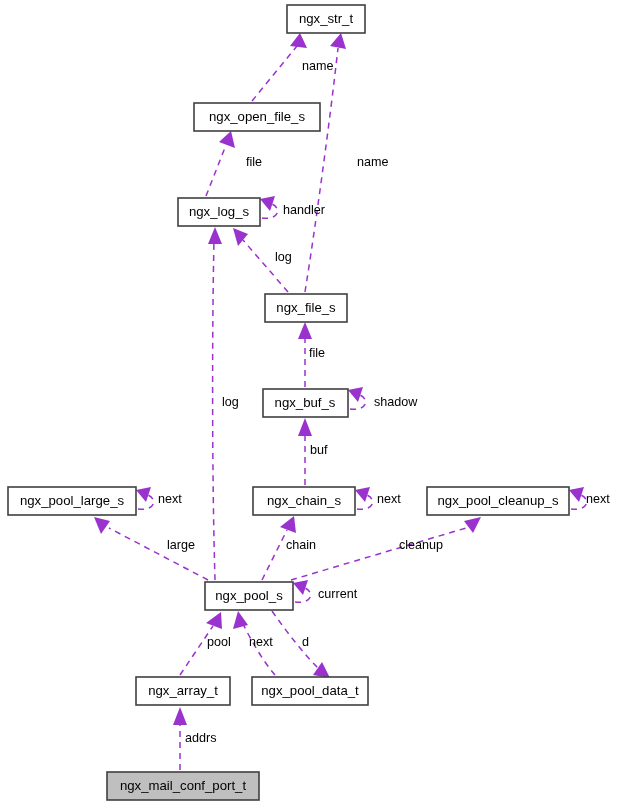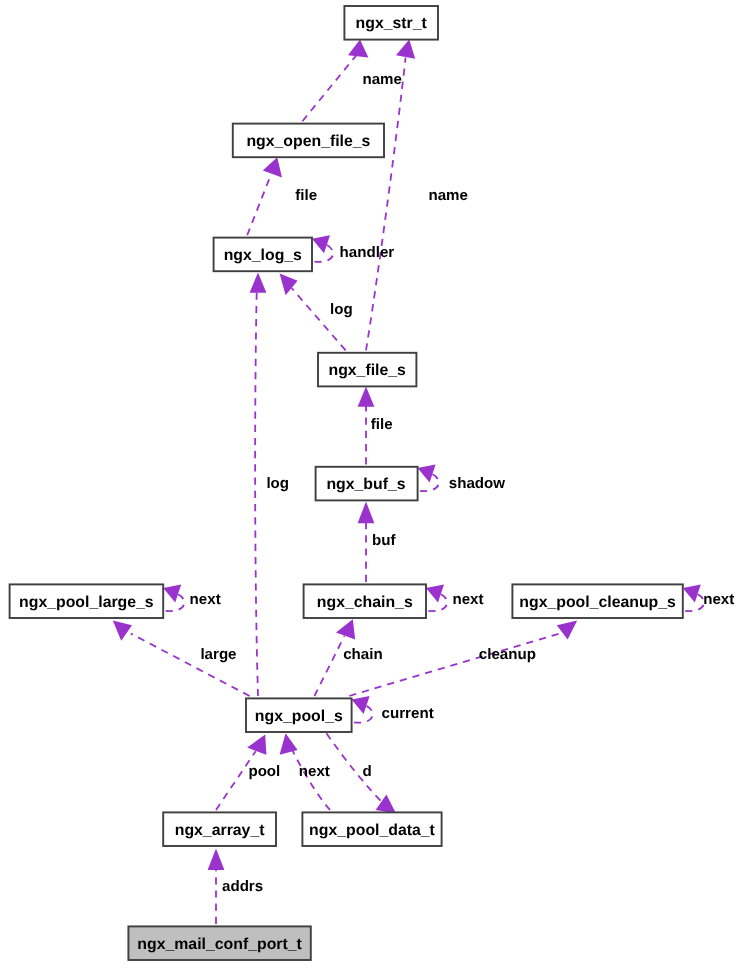--- a/index.html
+++ b/index.html
@@ -11,21 +11,20 @@
   body {
     width: 624px;
     height: 808px;
     font-family: "Liberation Sans", sans-serif;
     overflow: hidden;
   }
   #diagram-root {
     position: relative;
     width: 624px;
     height: 808px;
-    font-weight: bold;
   }
   svg#graph {
     display: block;
     width: 624px;
     height: 808px;
   }
   .node-box {
     fill: #ffffff;
     stroke: #404040;
     stroke-width: 1.6;

